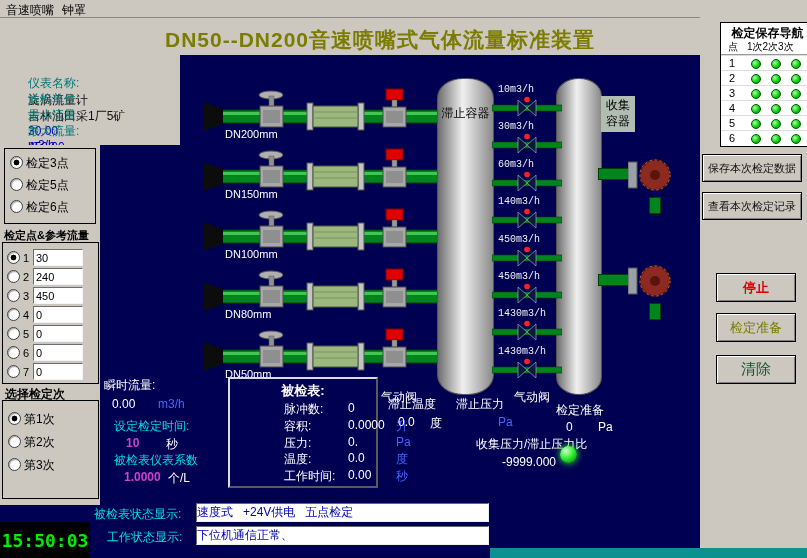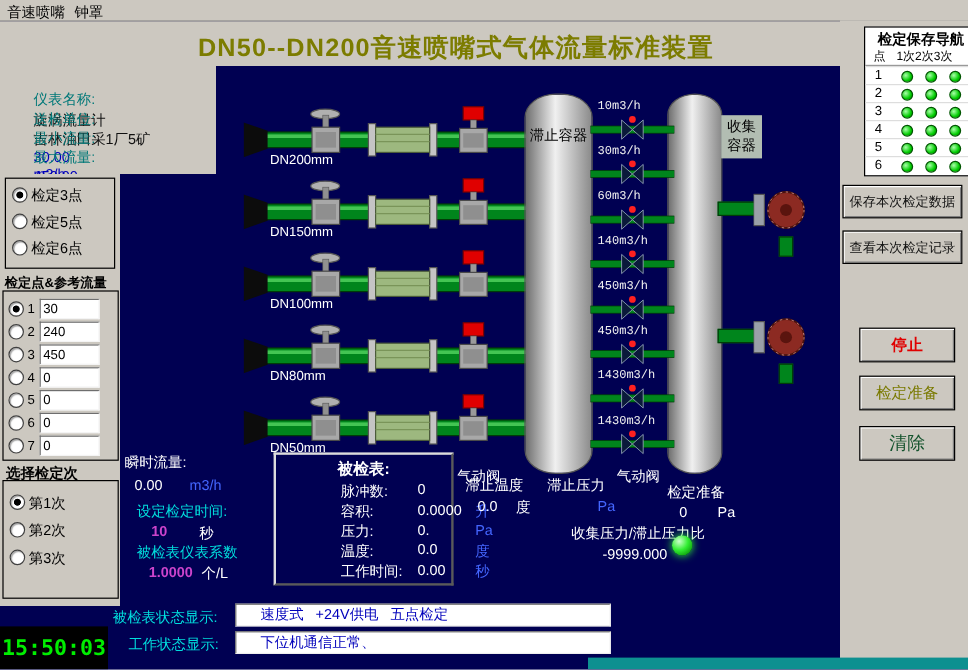--- a/index.html
+++ b/index.html
@@ -85,21 +85,21 @@
          box-shadow:inset 1px 1px 0 #fff, inset -1px -1px 0 #7f7f7f;
          display:flex; align-items:center; justify-content:center;
          font-family:"Liberation Sans",sans-serif; color:#101010; cursor:pointer; }
 
   
   #clock { left:0; top:522px; width:90px; height:36px; background:#000; color:#00ee00;
            font-family:"DejaVu Sans Mono",monospace; font-size:18px; font-weight:bold;
            display:flex; align-items:center; justify-content:center; }
   .status-box { position:absolute; left:196px; width:291px; height:17px; background:#fff;
                 border:1px solid; border-color:#666 #eee #eee #666; color:#0000bb; font-size:12px;
-                padding-left:20px; line-height:17px; overflow:hidden; }
+                padding-left:0; line-height:17px; overflow:hidden; }
   #teal-strip { left:490px; top:548px; width:317px; height:10px; background:#0d9090; }
 
   #right-col { left:700px; top:17px; width:107px; height:541px; background:#ccc8c0; }
 </style>
 </head>
 <body>
 
 <div id="screen">
 
   <div id="menubar" class="abs">

